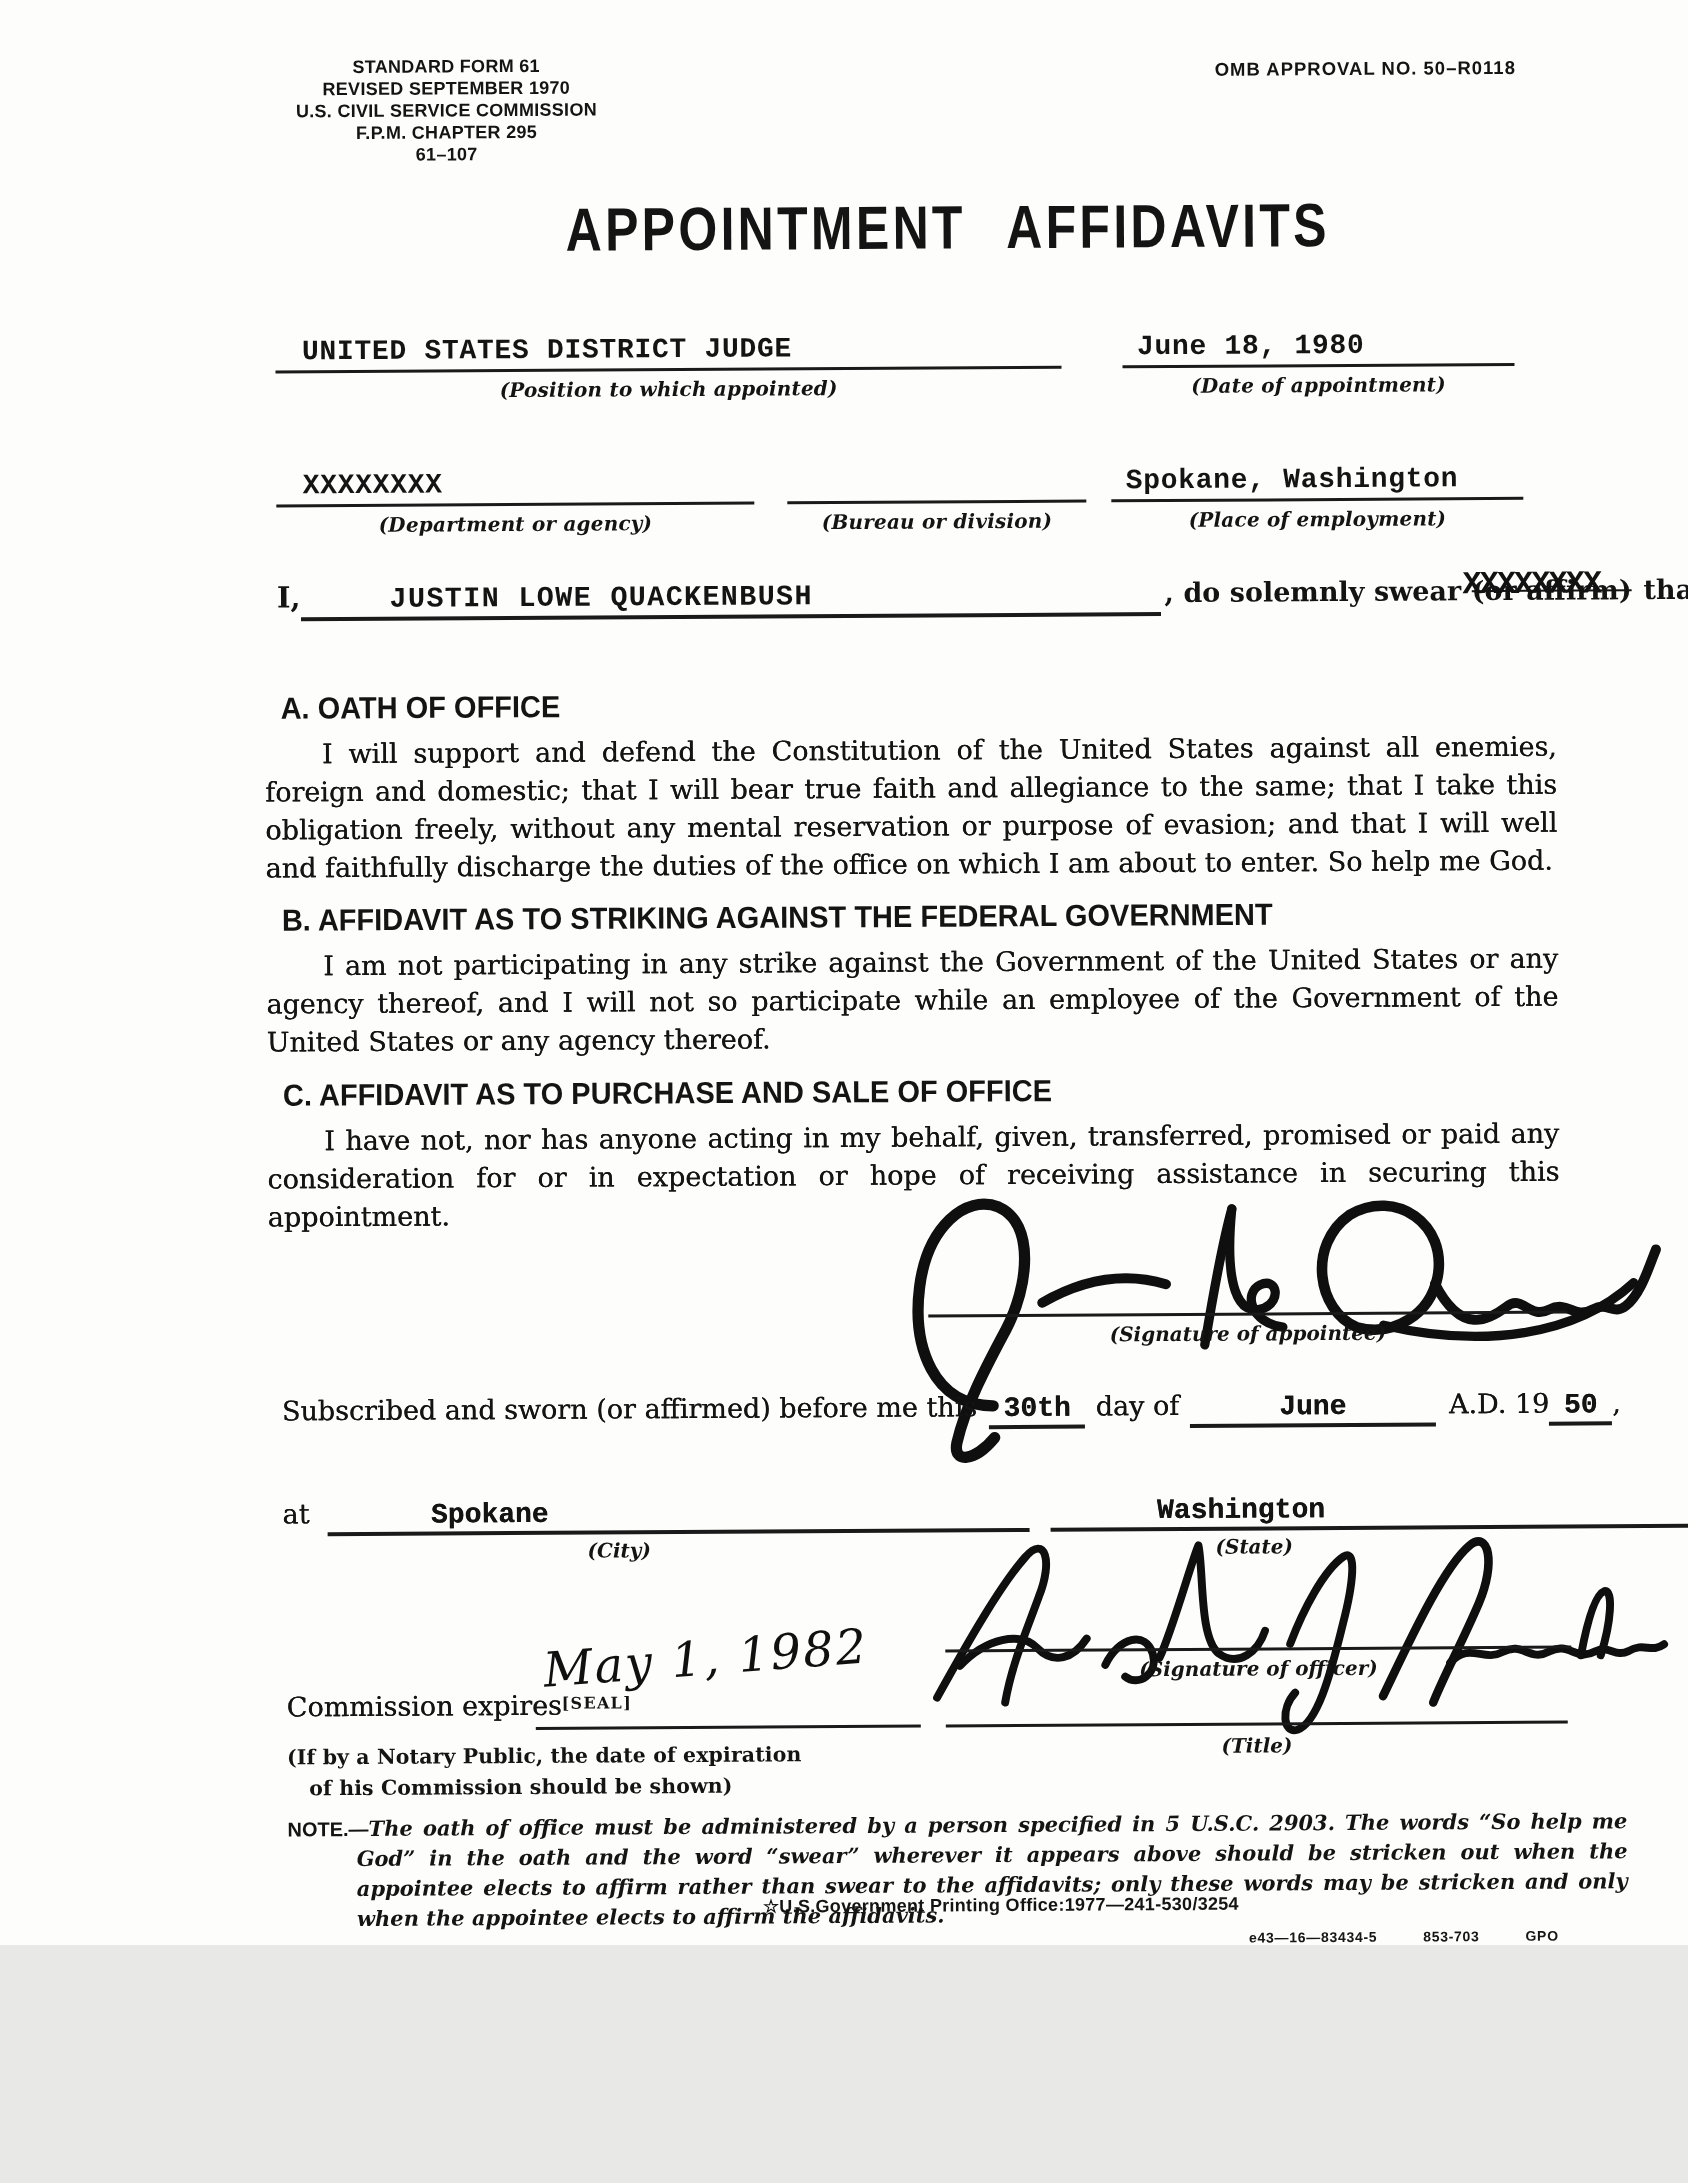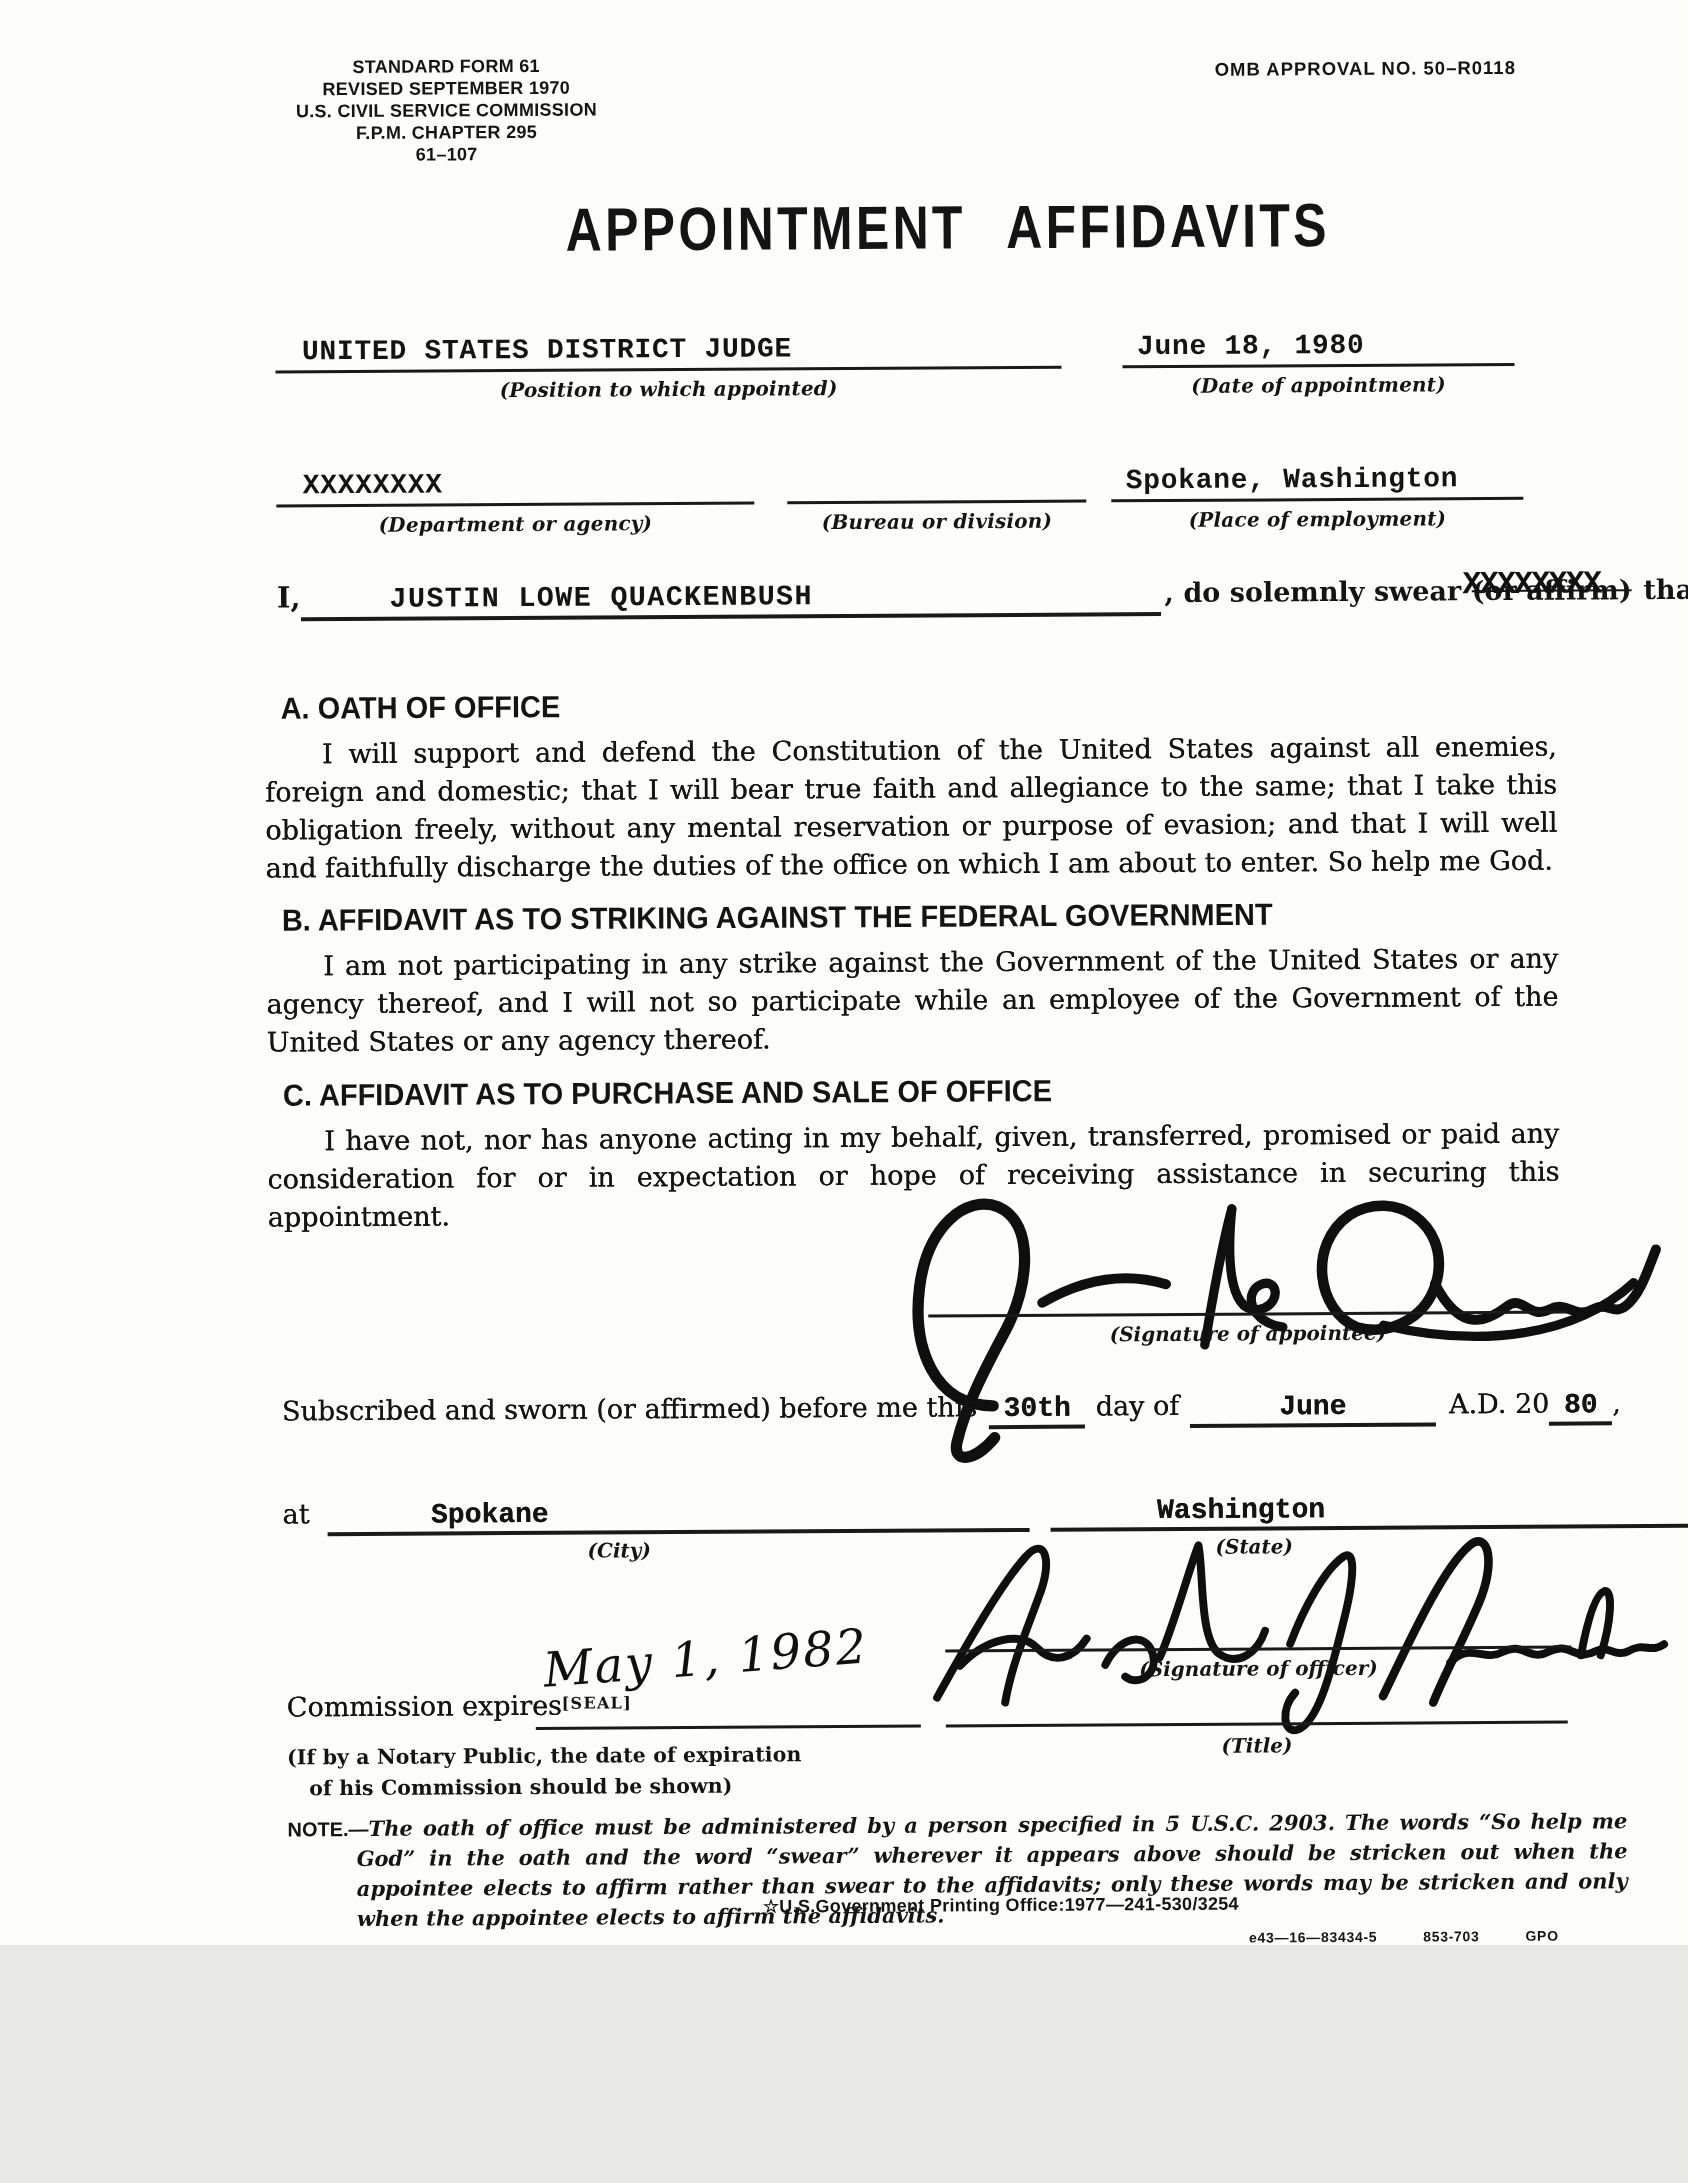--- a/index.html
+++ b/index.html
@@ -165,22 +165,22 @@
 
   <div class="abs subrow">
     <span>Subscribed and sworn (or affirmed) before me this</span>
     <span class="gap" style="width:12px"></span>
     <span class="fillmono" style="min-width:96px">30th</span>
     <span class="gap" style="width:10.6px"></span>
     <span>day of</span>
     <span class="gap" style="width:10.6px"></span>
     <span class="fillmono" style="min-width:246px">June</span>
     <span class="gap" style="width:13.2px"></span>
-    <span>A.D. 20</span>
-    <span class="fillmono" style="min-width:63px">80</span>
+    <span>A.D. 19</span>
+    <span class="fillmono" style="min-width:63px">50</span>
     <span>,</span>
   </div>
 
   <div class="abs atrow">
     <span>at</span>
     <span class="gap" style="width:18.5px"></span>
     <span class="fillmono" style="width:599px;text-align:left;padding-left:103px">Spokane</span>
     <span class="gap" style="width:21px"></span>
     <span class="fillmono" style="width:619px;text-align:left;padding-left:106px">Washington</span>
   </div>

